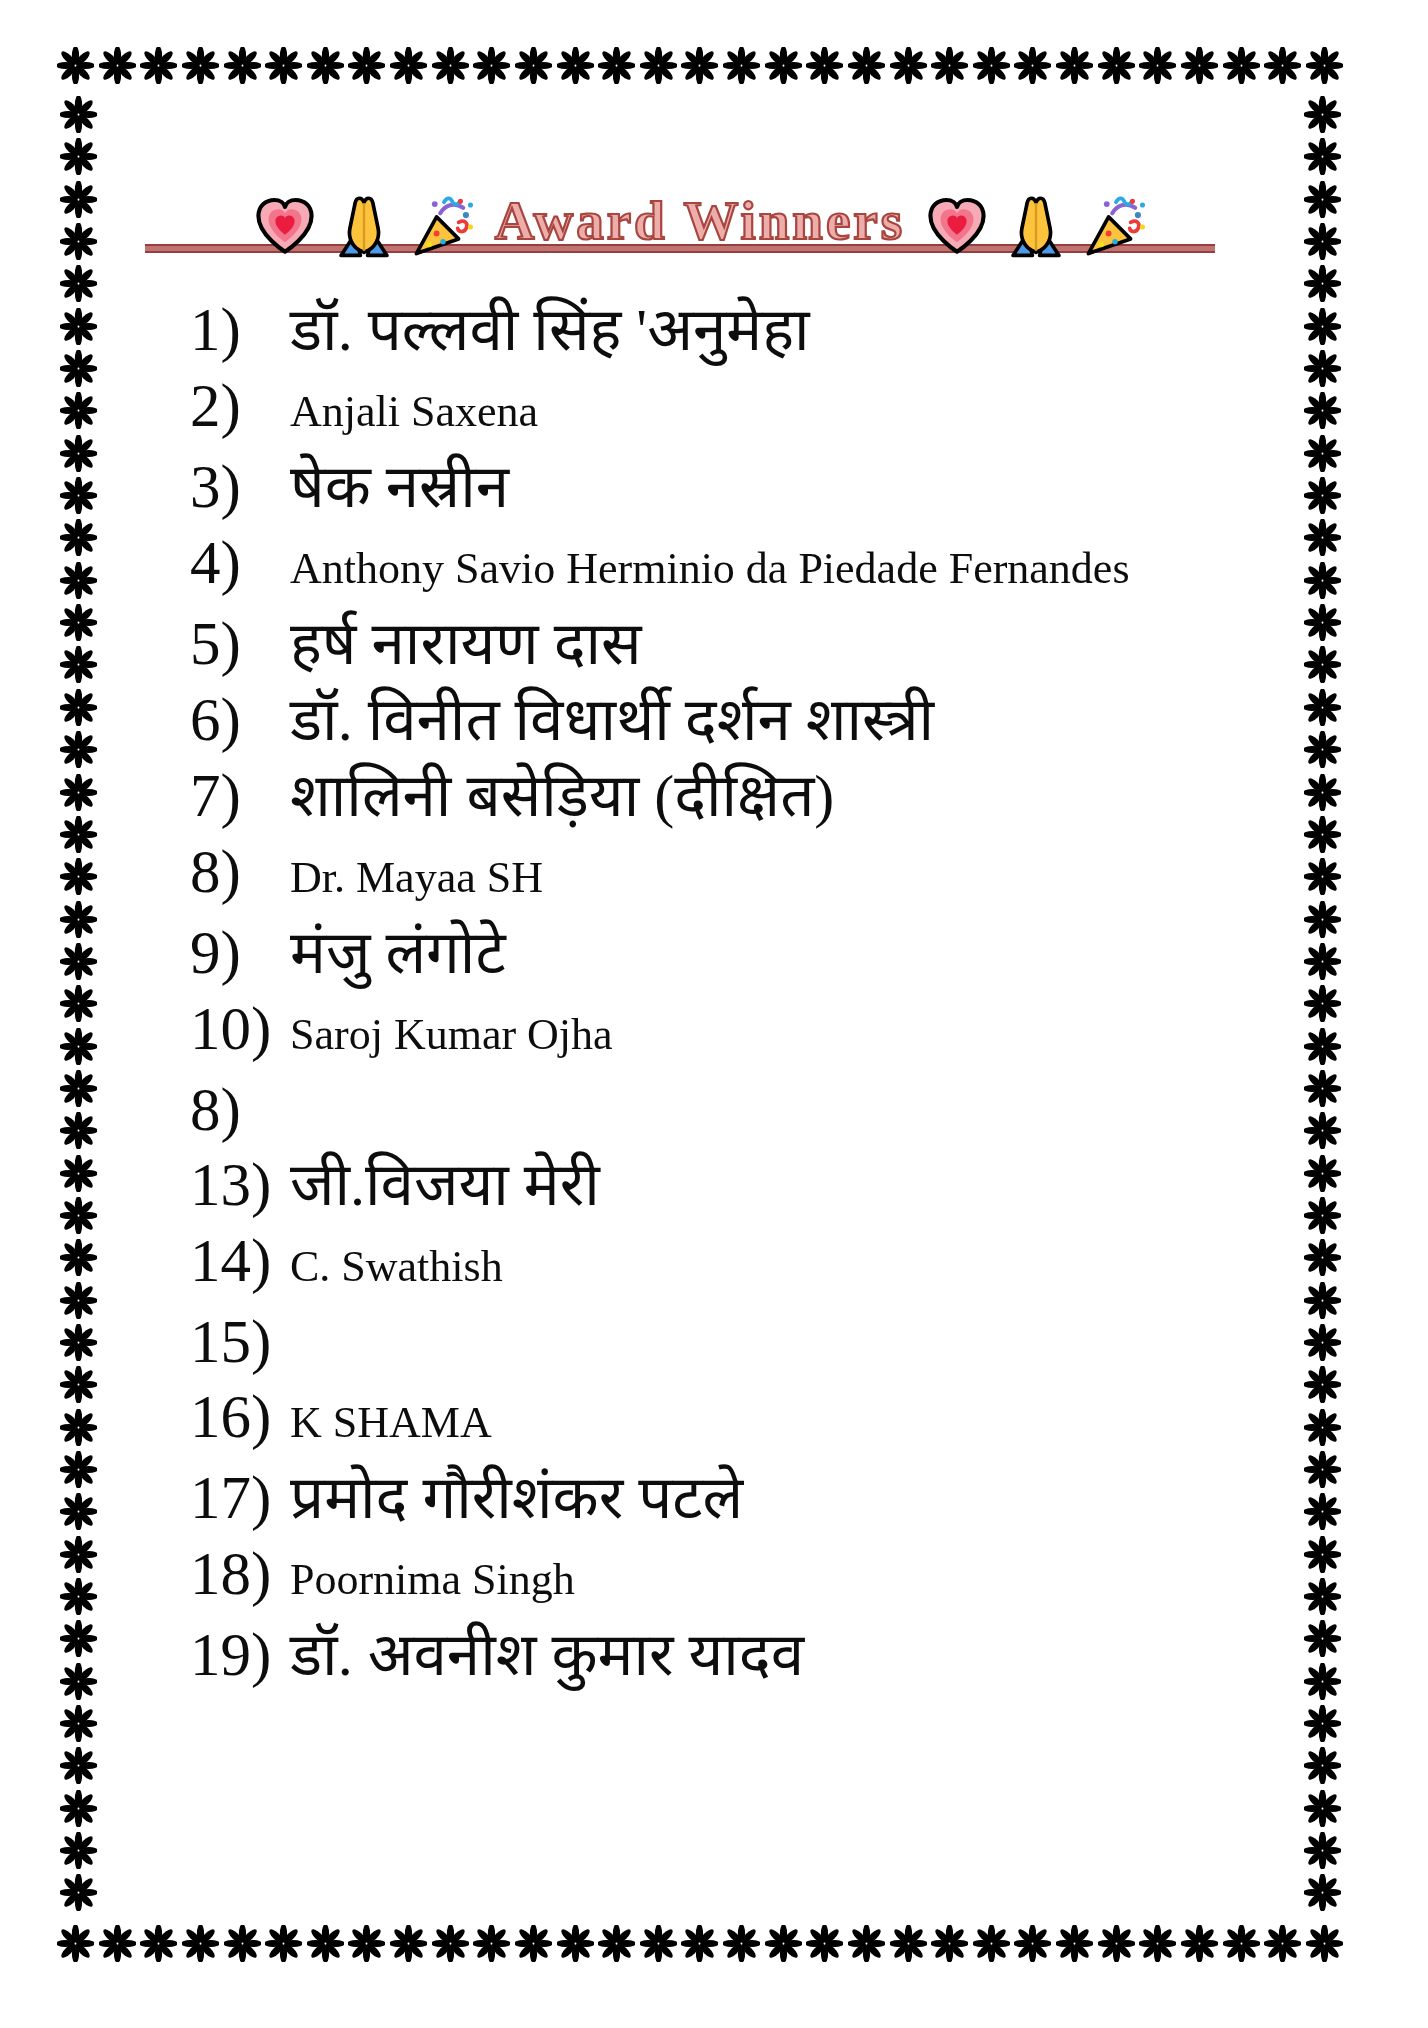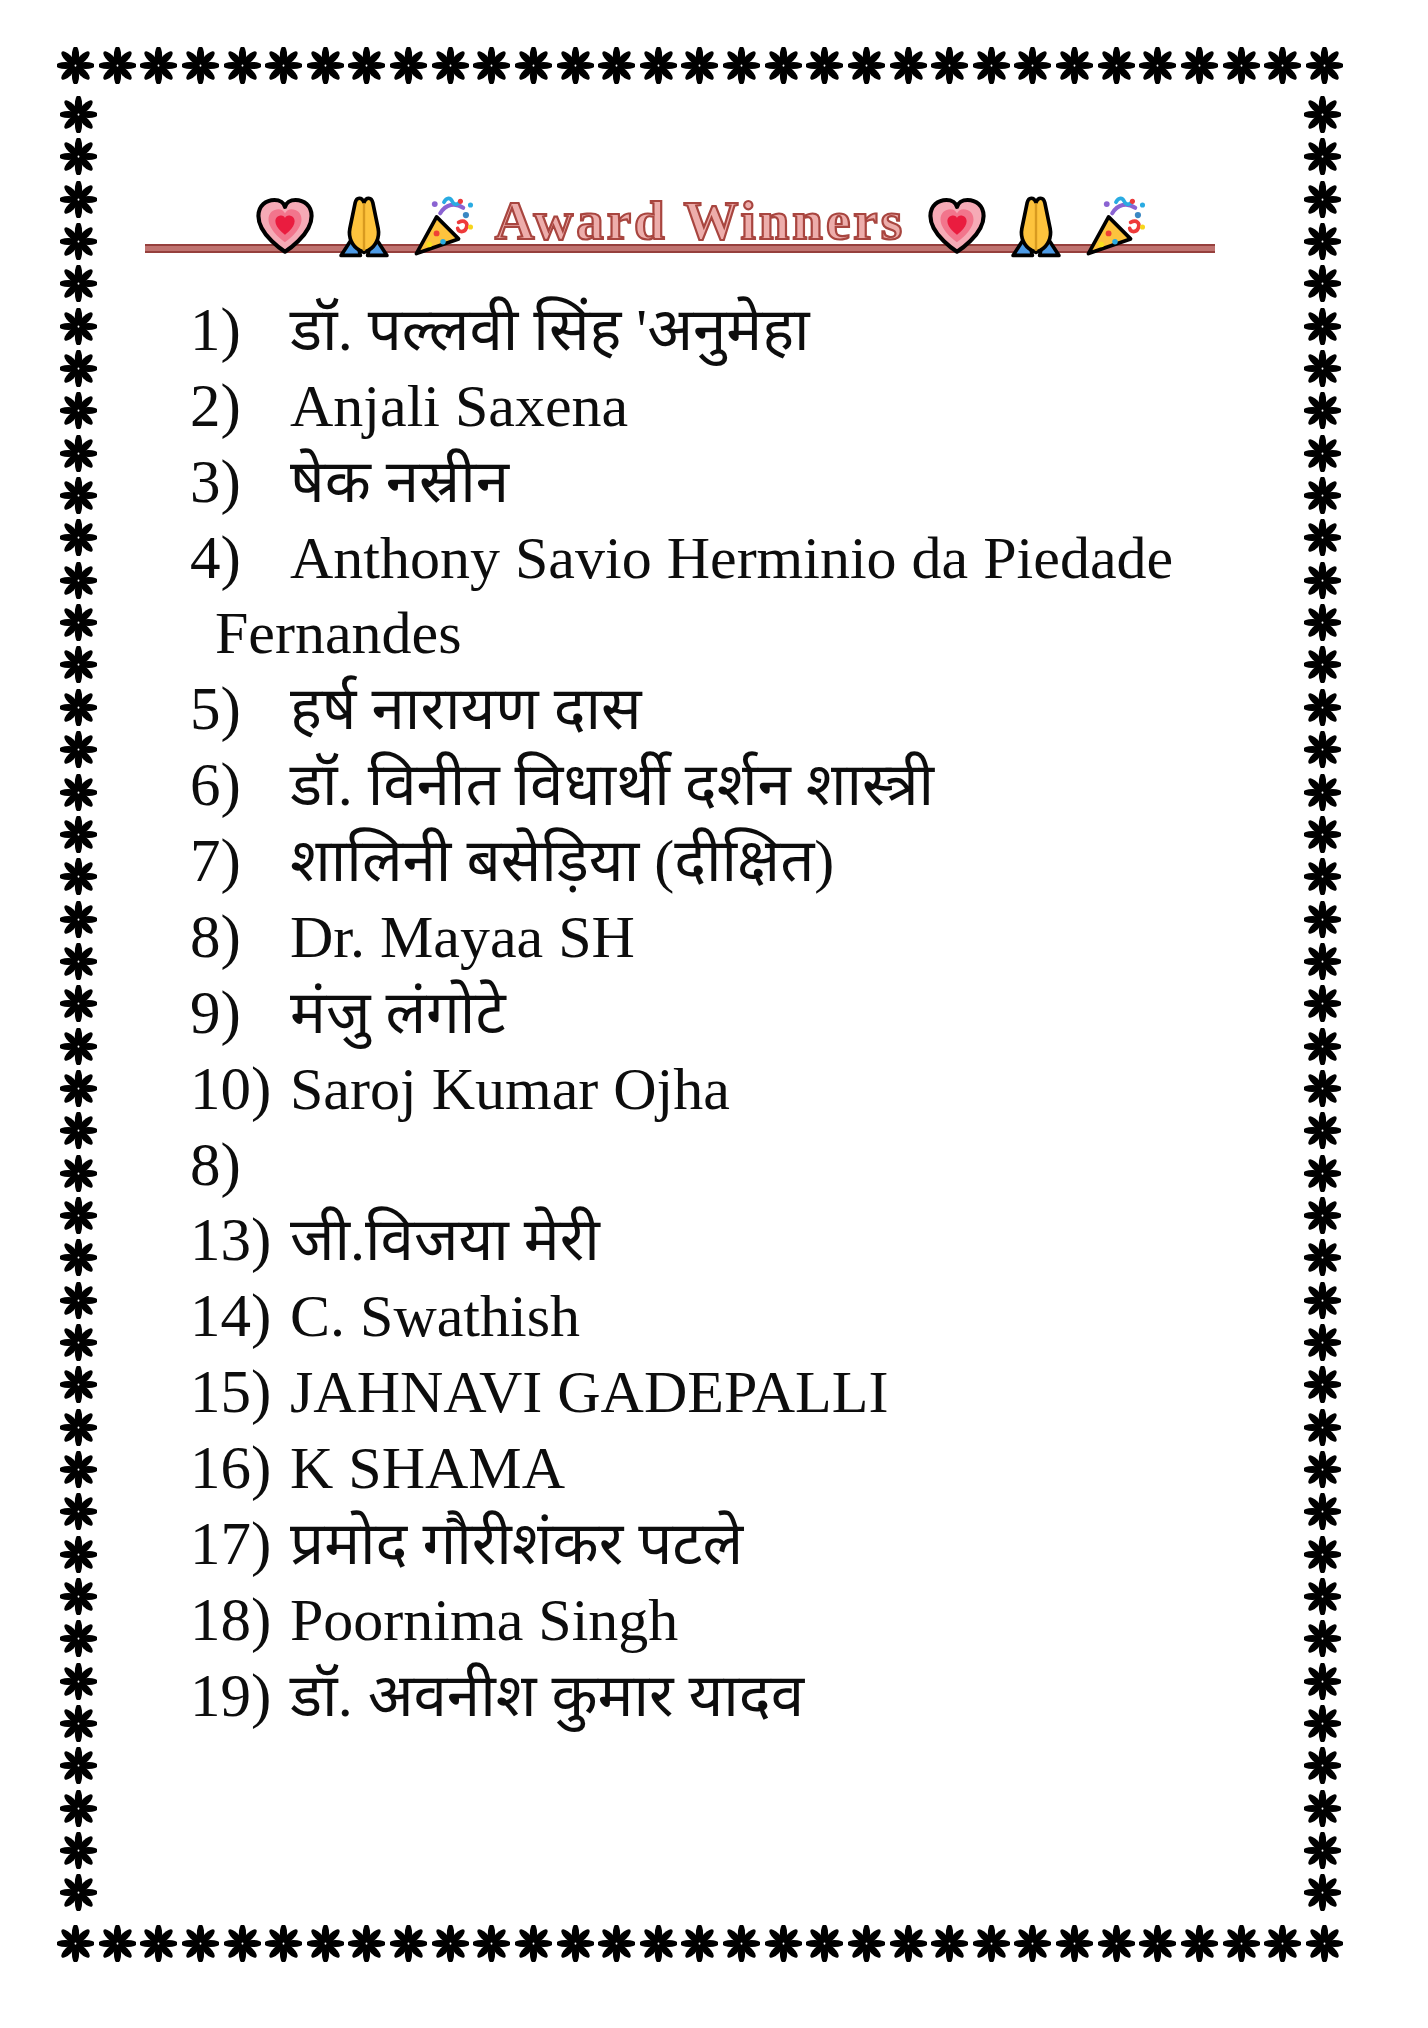--- a/index.html
+++ b/index.html
@@ -75,21 +75,21 @@
     align-items:baseline;
   }
   .num{
     flex:0 0 100px;
     width:100px;
     font-size:61px;
     line-height:75px;
     font-family:"Liberation Serif", serif;
   }
   .name{
-    font-size:60px;
+    font-size:44px;
     line-height:75px;
     margin-left:-75px;   
     text-indent:75px;
     max-width:1020px;
     font-family:"Liberation Serif", serif;
   }
   .row.hi .name{
     font-size:60px;
   }
 </style>
@@ -670,21 +670,20 @@
       <div class="row hi">
         <span class="num">13)</span>
         <span class="name">जी.विजया मेरी</span>
       </div>
       <div class="row en">
         <span class="num">14)</span>
         <span class="name">C. Swathish</span>
       </div>
       <div class="row en">
         <span class="num">15)</span>
-        <span class="name">JAHNAVI GADEPALLI</span>
       </div>
       <div class="row en">
         <span class="num">16)</span>
         <span class="name">K SHAMA</span>
       </div>
       <div class="row hi">
         <span class="num">17)</span>
         <span class="name">प्रमोद गौरीशंकर पटले</span>
       </div>
       <div class="row en">

